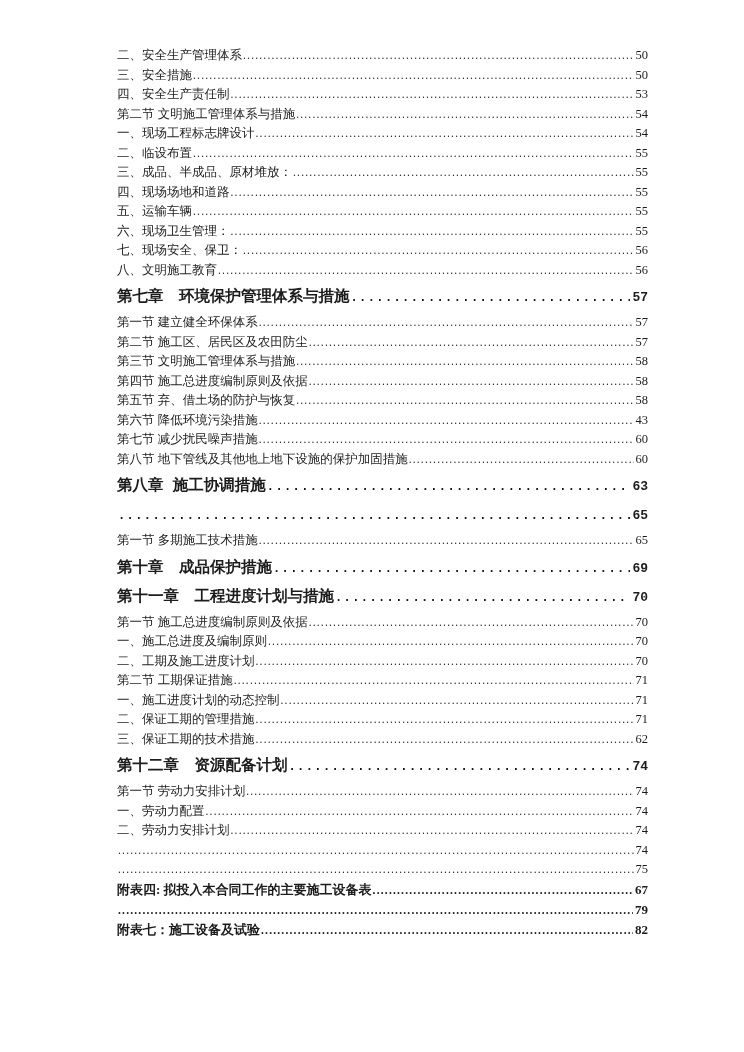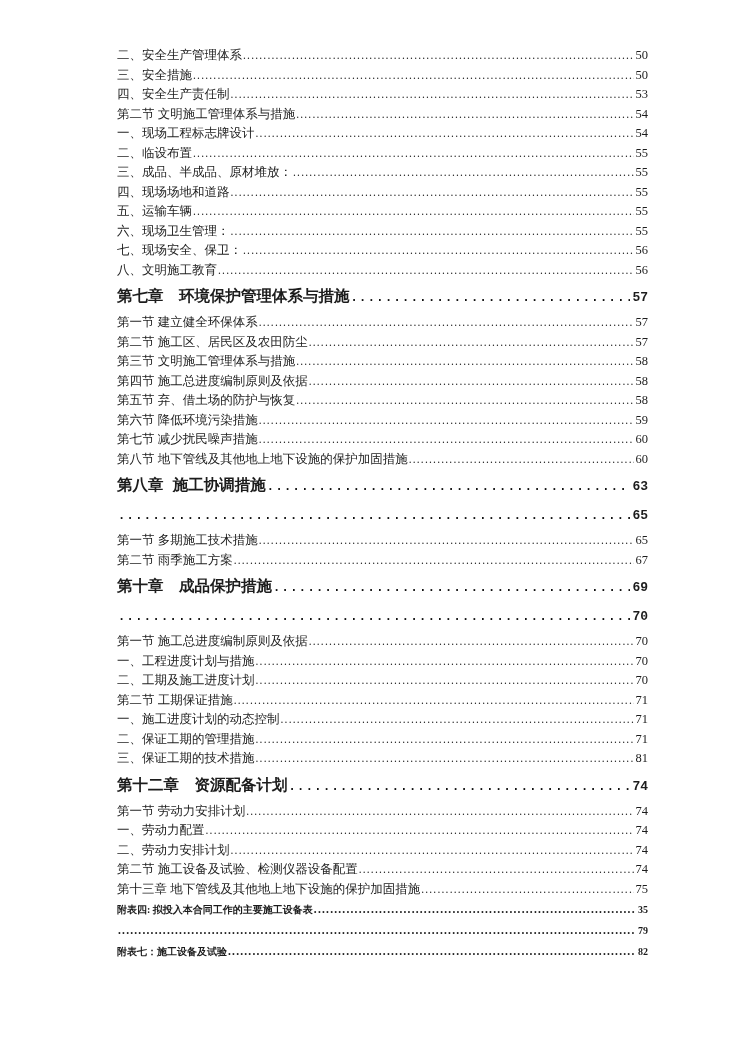--- a/index.html
+++ b/index.html
@@ -61,21 +61,21 @@
     font-size: 12px;
     letter-spacing: 1.4px;
     color: #111;
   }
   .level-chapter .toc-page {
     font-size: 13px;
   }
   
   .level-appendix {
     font-weight: 700;
-    font-size: 10px;
+    font-size: 13px;
     line-height: 20px;
   }
   .level-appendix .toc-dots::after {
     color: #222;
   }
 </style>
 </head>
 <body>
 
 <div class="page">
@@ -184,21 +184,21 @@
 
   <div class="toc-row level-normal">
     <span class="toc-title">第五节 弃、借土场的防护与恢复</span>
     <span class="toc-dots"></span>
     <span class="toc-page">58</span>
   </div>
 
   <div class="toc-row level-normal">
     <span class="toc-title">第六节 降低环境污染措施</span>
     <span class="toc-dots"></span>
-    <span class="toc-page">59</span>
+    <span class="toc-page">43</span>
   </div>
 
   <div class="toc-row level-normal">
     <span class="toc-title">第七节 减少扰民噪声措施</span>
     <span class="toc-dots"></span>
     <span class="toc-page">60</span>
   </div>
 
   <div class="toc-row level-normal">
     <span class="toc-title">第八节 地下管线及其他地上地下设施的保护加固措施</span>
@@ -216,45 +216,41 @@
     <span class="toc-dots"></span>
     <span class="toc-page">65</span>
   </div>
 
   <div class="toc-row level-normal">
     <span class="toc-title">第一节 多期施工技术措施</span>
     <span class="toc-dots"></span>
     <span class="toc-page">65</span>
   </div>
 
-  <div class="toc-row level-normal">
-    <span class="toc-title">第二节 雨季施工方案</span>
-    <span class="toc-dots"></span>
-    <span class="toc-page">67</span>
-  </div>
 
   <div class="toc-row level-chapter">
     <span class="toc-title">第十章　成品保护措施</span>
     <span class="toc-dots"></span>
     <span class="toc-page">69</span>
   </div>
 
   <div class="toc-row level-chapter">
+    <span class="toc-title">第十一章　工程进度计划与措施</span>
     <span class="toc-dots"></span>
     <span class="toc-page">70</span>
   </div>
 
   <div class="toc-row level-normal">
     <span class="toc-title">第一节 施工总进度编制原则及依据</span>
     <span class="toc-dots"></span>
     <span class="toc-page">70</span>
   </div>
 
   <div class="toc-row level-normal">
-    <span class="toc-title">一、工程进度计划与措施</span>
+    <span class="toc-title">一、施工总进度及编制原则</span>
     <span class="toc-dots"></span>
     <span class="toc-page">70</span>
   </div>
 
   <div class="toc-row level-normal">
     <span class="toc-title">二、工期及施工进度计划</span>
     <span class="toc-dots"></span>
     <span class="toc-page">70</span>
   </div>
 
@@ -272,21 +268,21 @@
 
   <div class="toc-row level-normal">
     <span class="toc-title">二、保证工期的管理措施</span>
     <span class="toc-dots"></span>
     <span class="toc-page">71</span>
   </div>
 
   <div class="toc-row level-normal">
     <span class="toc-title">三、保证工期的技术措施</span>
     <span class="toc-dots"></span>
-    <span class="toc-page">81</span>
+    <span class="toc-page">62</span>
   </div>
 
   <div class="toc-row level-chapter">
     <span class="toc-title">第十二章　资源配备计划</span>
     <span class="toc-dots"></span>
     <span class="toc-page">74</span>
   </div>
 
   <div class="toc-row level-normal">
     <span class="toc-title">第一节 劳动力安排计划</span>
@@ -300,35 +296,33 @@
     <span class="toc-page">74</span>
   </div>
 
   <div class="toc-row level-normal">
     <span class="toc-title">二、劳动力安排计划</span>
     <span class="toc-dots"></span>
     <span class="toc-page">74</span>
   </div>
 
   <div class="toc-row level-normal">
-    <span class="toc-title">第二节 施工设备及试验、检测仪器设备配置</span>
-    <span class="toc-dots"></span>
-    <span class="toc-page">74</span>
-  </div>
-
-  <div class="toc-row level-normal">
-    <span class="toc-title">第十三章 地下管线及其他地上地下设施的保护加固措施</span>
+    <span class="toc-dots"></span>
+    <span class="toc-page">74</span>
+  </div>
+
+  <div class="toc-row level-normal">
     <span class="toc-dots"></span>
     <span class="toc-page">75</span>
   </div>
 
   <div class="toc-row level-appendix">
     <span class="toc-title">附表四: 拟投入本合同工作的主要施工设备表</span>
     <span class="toc-dots"></span>
-    <span class="toc-page">35</span>
+    <span class="toc-page">67</span>
   </div>
 
   <div class="toc-row level-appendix">
     <span class="toc-dots"></span>
     <span class="toc-page">79</span>
   </div>
 
   <div class="toc-row level-appendix">
     <span class="toc-title">附表七：施工设备及试验</span>
     <span class="toc-dots"></span>

